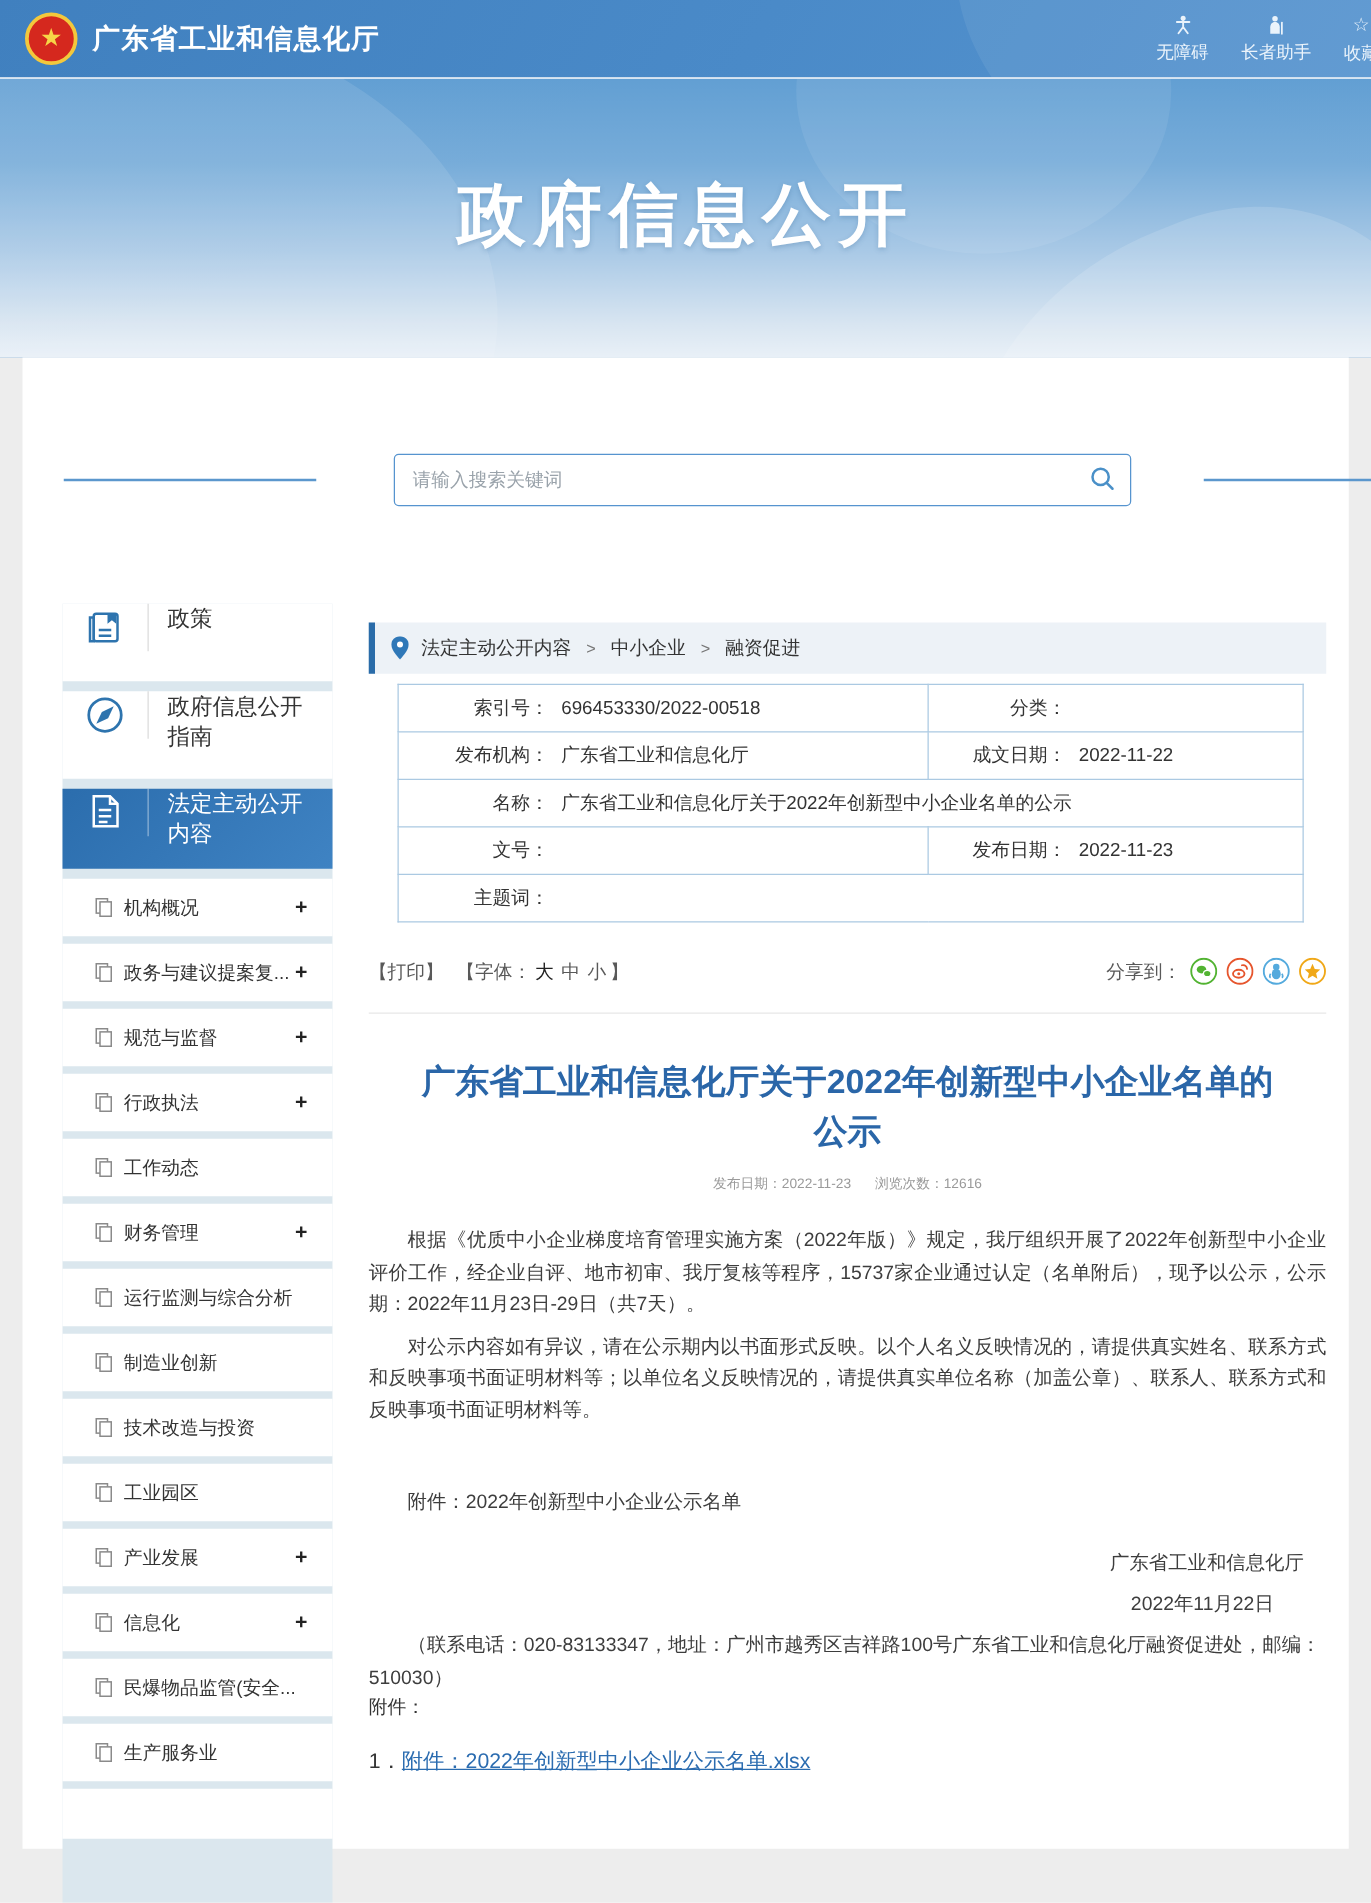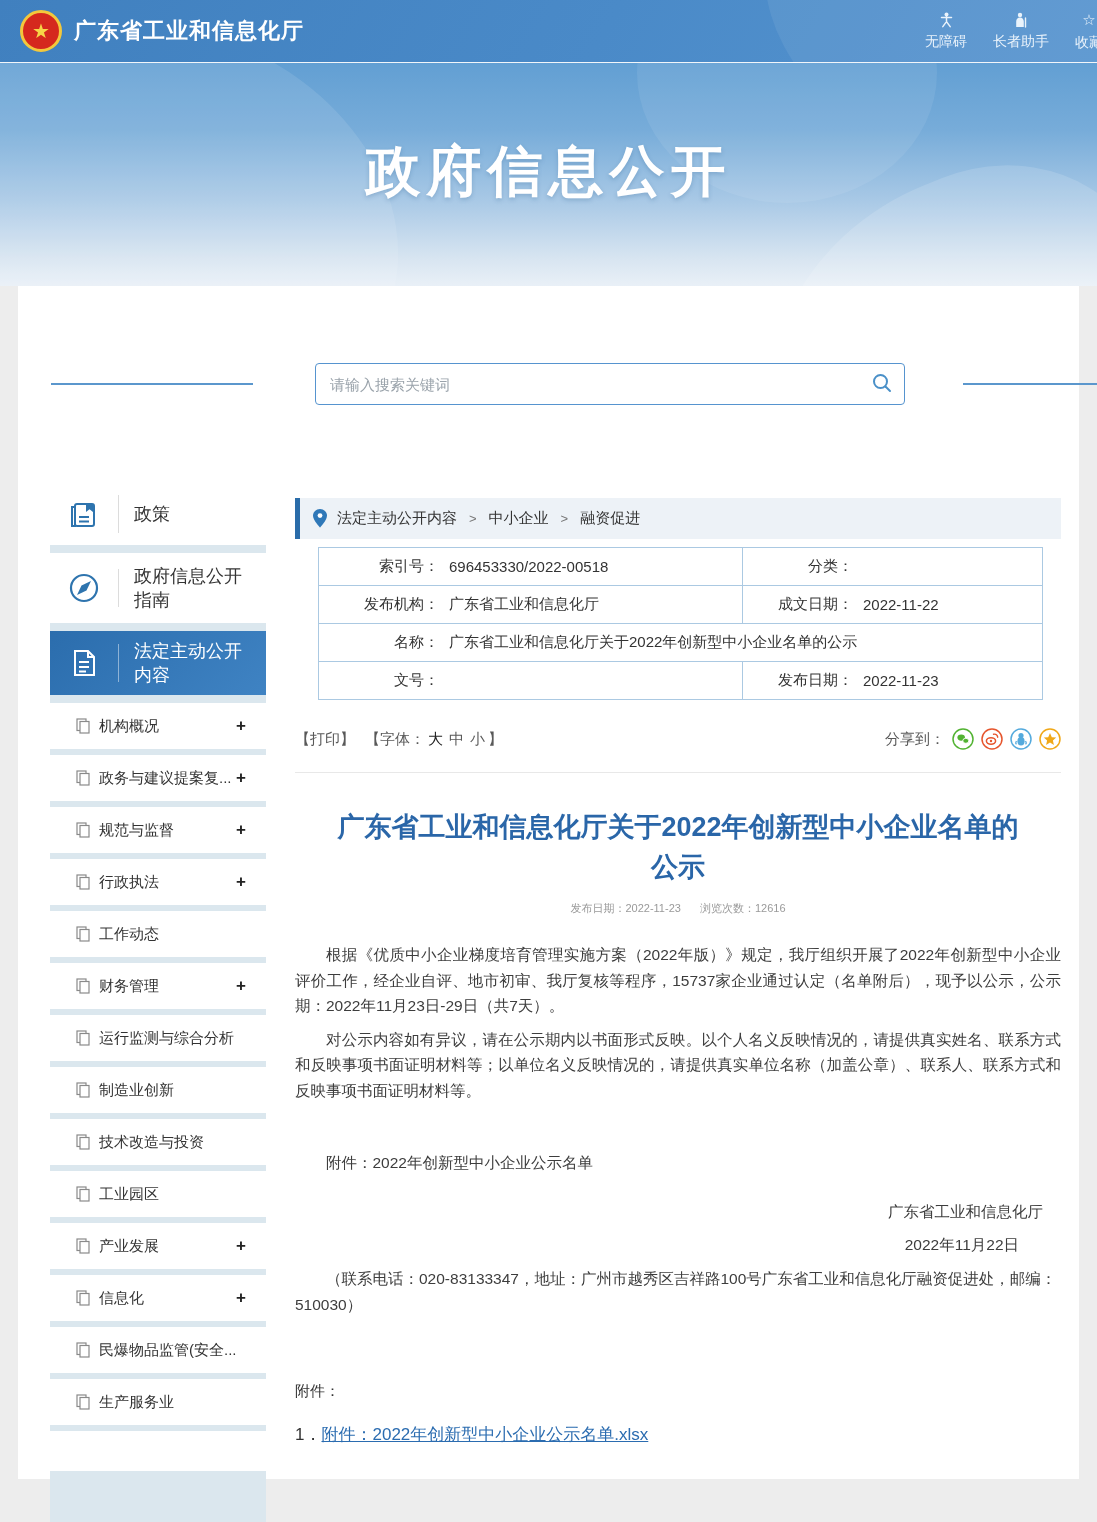--- a/index.html
+++ b/index.html
@@ -48,21 +48,21 @@
   .search-box input::placeholder { color:#9aa3ab; }
   .search-btn { position:absolute; right:10px; top:8px; width:26px; height:26px; background:none;
                 border:none; cursor:pointer; }
 
   
   .columns { display:flex; margin-top:78px; }
   .sidebar { width:216px; margin-left:32px; background:#dbe7ee; height:1260px; flex:0 0 auto; }
   .content { width:766px; margin-left:29px; padding-top:15px; flex:0 0 auto; }
 
   
-  .side-card { background:#fff; margin-bottom:8px; display:flex; align-items:center; }
+  .side-card { background:#fff; margin-bottom:8px; display:flex; align-items:flex-start; }
   .side-card .icon-cell { width:68px; display:flex; justify-content:center; flex:0 0 auto; }
   .side-card .v-div { width:1px; height:38px; background:#dcdcdc; flex:0 0 auto; }
   .side-card .lbl { font-size:18px; color:#333; padding-left:15px; line-height:1.35; width:130px; }
   .side-card.c1 { height:62px; }
   .side-card.c2 { height:70px; }
   .side-card.active { height:64px; background:linear-gradient(135deg,#2b6dad 0%,#3f83c3 100%); }
   .side-card.active .lbl { color:#fff; }
   .side-card.active .v-div { background:rgba(255,255,255,.45); }
   .side-card { cursor:pointer; }
 
@@ -106,21 +106,21 @@
   .article-meta { margin-top:14px; text-align:center; color:#9a9a9a; font-size:11px; }
   .article-meta span { margin:0 8px; }
   .article-body { margin-top:26px; font-size:15.5px; color:#3d3d3d; line-height:25.5px; }
   .article-body p { text-indent:2em; margin-bottom:8px; text-align:justify; }
   .attach-note { margin-top:50px; text-indent:2em; font-size:15.5px; color:#3d3d3d; }
   .sig-org { margin-top:28px; text-align:right; padding-right:18px; font-size:15.5px; color:#3d3d3d; }
   .sig-date { margin-top:12px; text-align:right; padding-right:42px; font-size:15.5px; color:#3d3d3d; }
   .contact-note { margin-top:10px; text-indent:2em; font-size:15.5px; color:#3d3d3d; line-height:26px; }
 
   
-  .attachments { margin-top:64px; }
+  .attachments { }
   .attach-label { font-size:15px; color:#333; }
   .attach-item { margin-top:22px; font-size:17px; color:#333; }
   .attach-item a { color:#2b6cb0; text-decoration:underline; cursor:pointer; }
 </style>
 </head>
 <body>
 
 <header class="top-bar">
   <div class="emblem">★</div>
   <div class="site-title">广东省工业和信息化厅</div>
@@ -422,20 +422,28 @@
                   <span class="t-value"></span>
                 </div>
           </td>
           <td>
             <div class="cell">
                   <span class="t-label short">发布日期：</span>
                   <span class="t-value">2022-11-23</span>
                 </div>
           </td>
         </tr>
+        <tr>
+          <td colspan="2">
+            <div class="cell">
+                  <span class="t-label">主题词：</span>
+                  <span class="t-value"></span>
+                </div>
+          </td>
+        </tr>
       </tbody>
         </table>
 
       <div class="tools-row">
         <span class="print-btn">【打印】</span>
         <span class="font-ctl">
           <span>【字体：</span>
           <span class="font-size-opt big">大</span>
           <span class="font-size-opt">中</span>
           <span class="font-size-opt">小</span>

